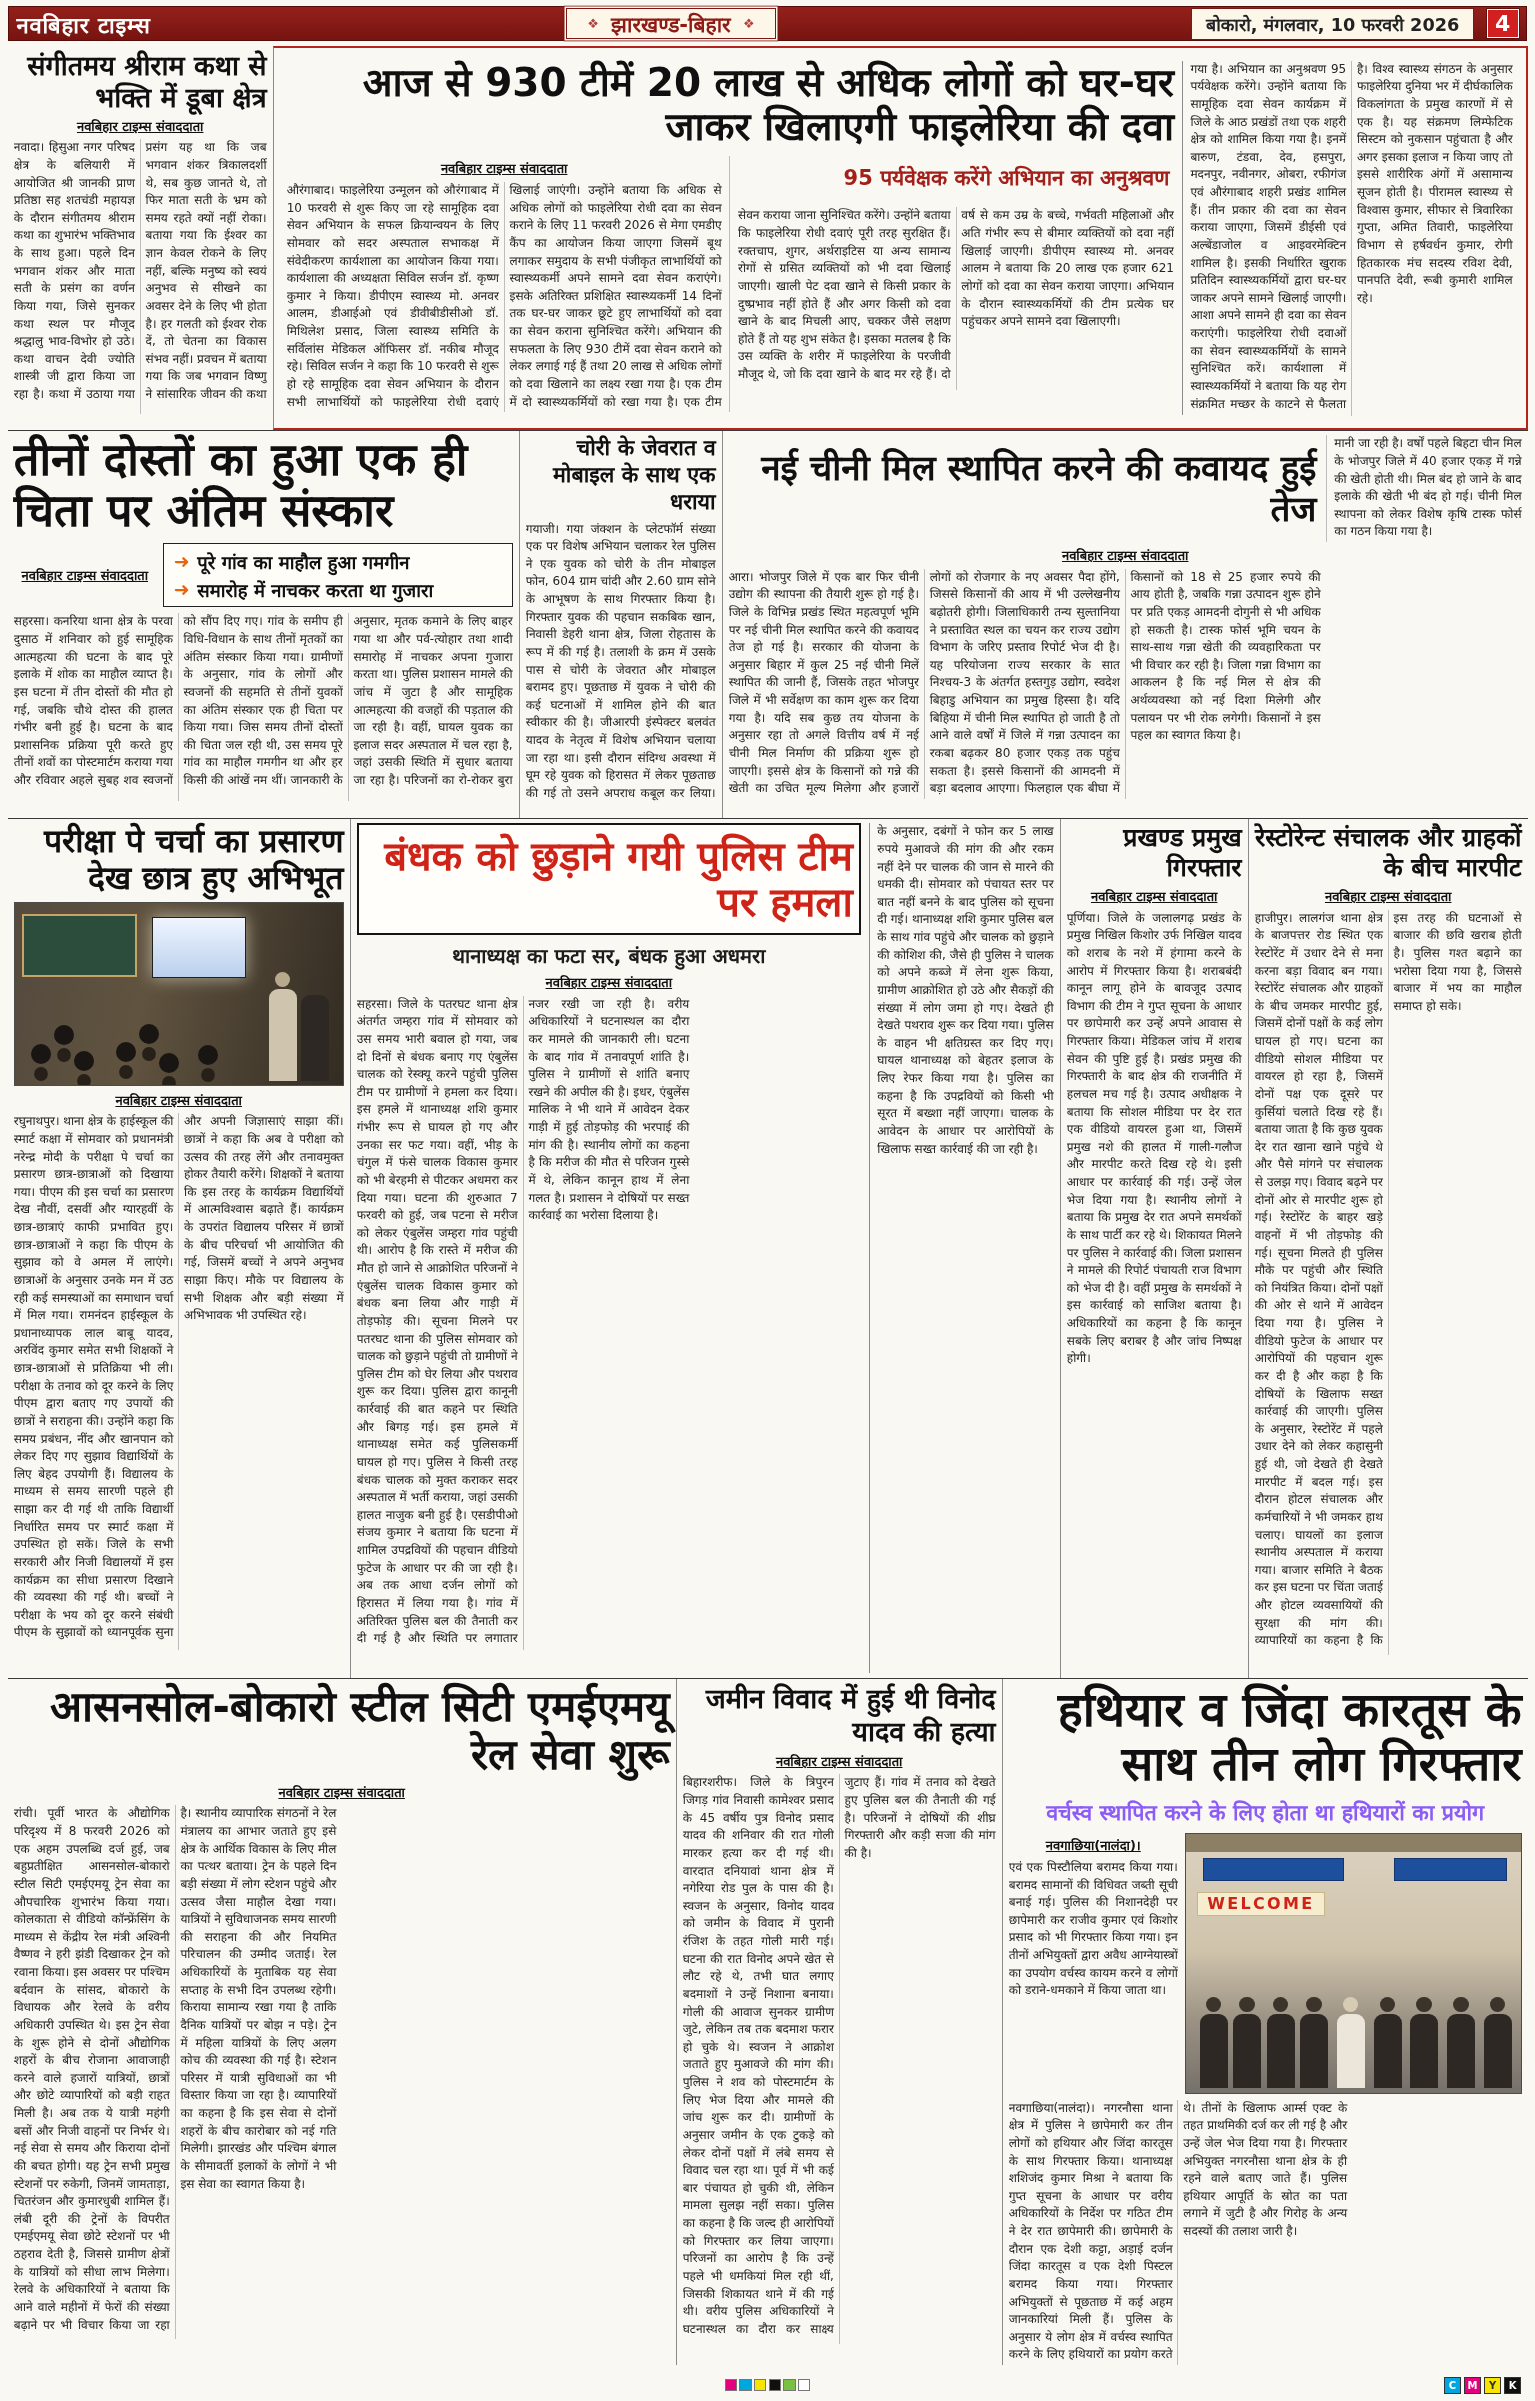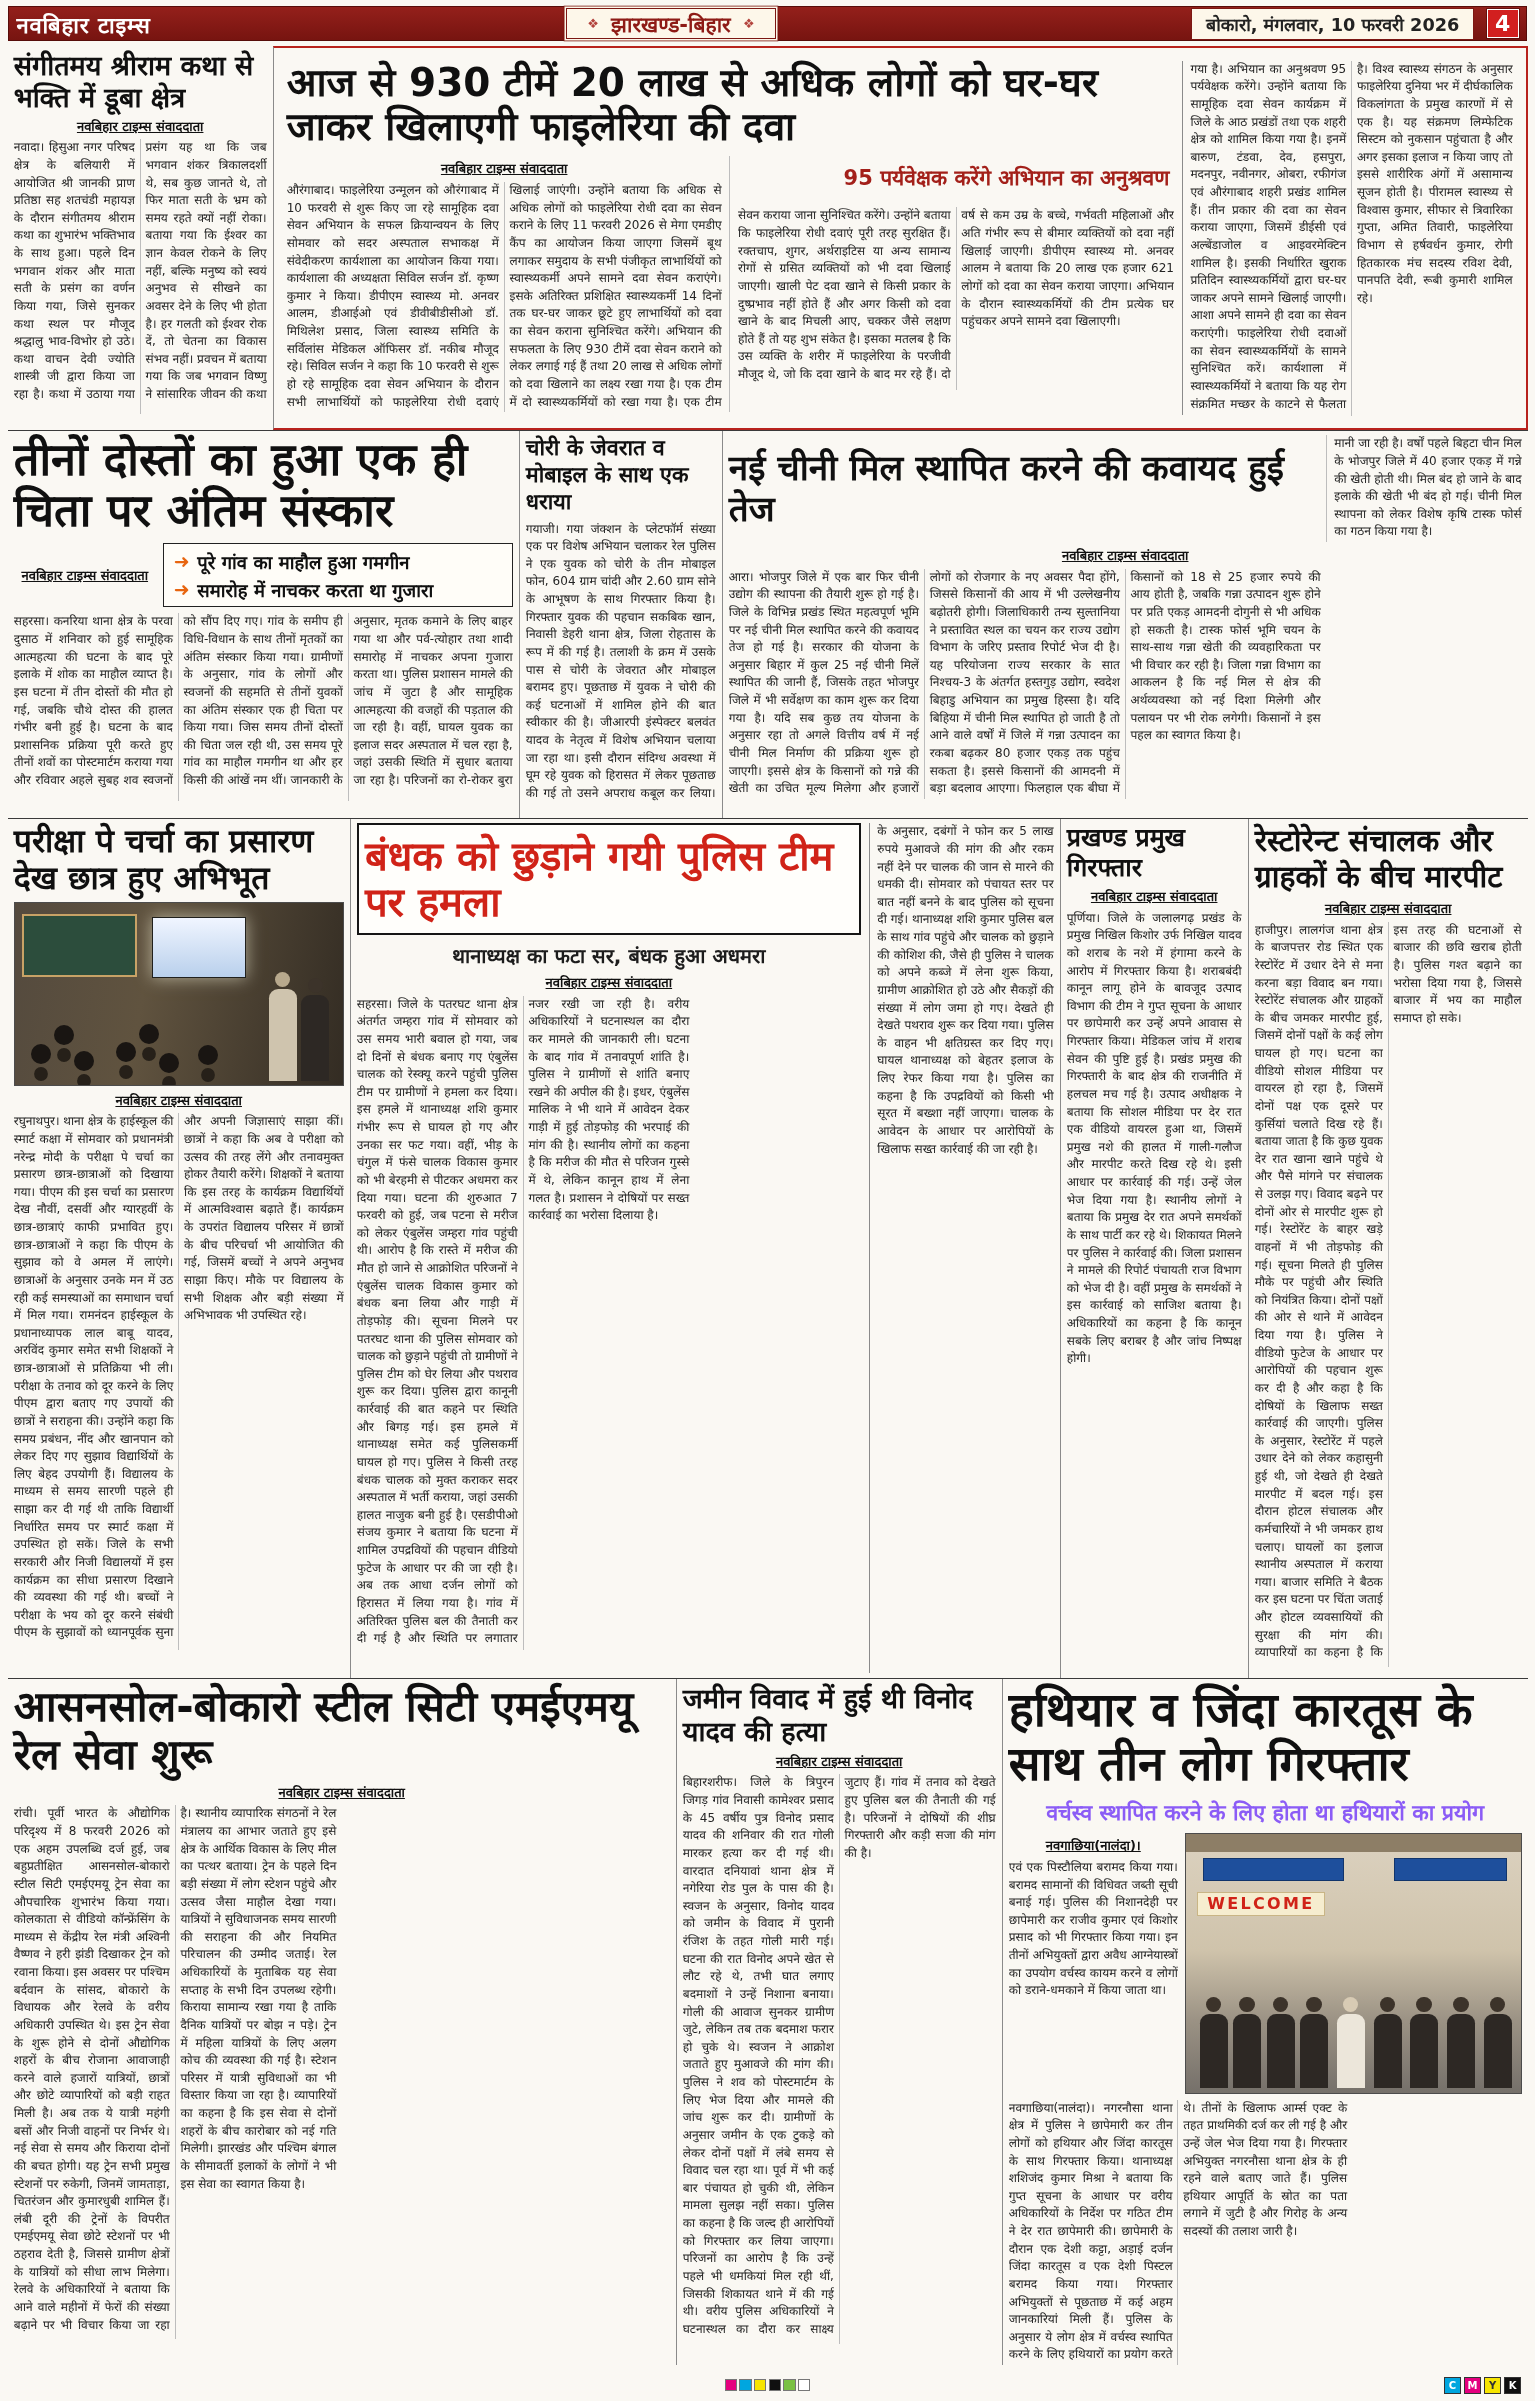--- a/index.html
+++ b/index.html
@@ -20,21 +20,21 @@
             display:flex;align-items:center;justify-content:center;border:1.5px solid #fff;box-shadow:0 0 0 0.8px #570d0a}
   
   .band{display:flex;width:1520px}
   .band-top{height:384px;margin-top:4.6px}
   .band-mid{height:388px;border-top:1.5px solid #3a3a3a}
   .band-lower{height:860px;border-top:1.5px solid #3a3a3a}
   .band-bottom{height:687px;border-top:1.5px solid #3a3a3a}
   .art{padding:4.6px 6.1px;height:100%;overflow:hidden}
   .art + .art, .art + .stack{border-left:0.8px solid #8a8a8a}
   
-  .hl{font-weight:800;color:#101010;line-height:1.16;text-align:left}
+  .hl{font-weight:800;color:#101010;line-height:1.16;text-align:right}
   .byline{font-size:13px;font-weight:700;text-align:center;text-decoration:underline;margin:3.8px auto 4.6px;color:#111}
   .body{font-size:12px;line-height:1.47;text-align:justify;column-gap:10.7px;column-rule:0.8px solid #bdbdbd;
         column-fill:auto;overflow:hidden;color:#242424}
   .cols1{column-count:1}.cols2{column-count:2}.cols3{column-count:3}.cols4{column-count:4}
   
   .shriram{width:265px}
   .shriram .hl{font-size:27px}
   .featured{flex:1;border:2.3px solid #b8221c;padding:6.1px;display:flex}
   .feat-left{flex:1;display:flex;flex-direction:column;padding-right:7.7px;border-right:0.8px solid #8a8a8a}
   .feat-left .hl{font-size:39px;line-height:1.14}
@@ -63,21 +63,21 @@
   .pariksha .hl{font-size:32px}
   .bandhak{width:710px;display:flex}
   .bandhak-main{flex:1;display:flex;flex-direction:column;padding-right:7.7px;border-right:0.8px solid #8a8a8a}
   .red-box{border:2.3px solid #151515;padding:7.7px 6.1px;background:#fffefb}
   .red-box .hl{color:#d02318;font-size:40px;line-height:1.15}
   .subhead-black{font-weight:800;font-size:20px;margin:7.7px 0 0;text-align:center}
   .bandhak-side{width:184px;padding-left:7.7px}
   .prakhand{width:188px}
   .prakhand .hl{font-size:25px;line-height:1.2}
   .restaurant{width:280px}
-  .restaurant .hl{font-size:30px;line-height:1.2}
+  .restaurant .hl{font-size:25px;line-height:1.2}
   
   .asansol{width:668px}
   .asansol .hl{font-size:42px;line-height:1.14}
   .zameen{width:326px}
   .zameen .hl{font-size:27px;line-height:1.2}
   .hathiyar{flex:1}
   .hathiyar .hl{font-size:47px;line-height:1.15}
   .red-subhead{color:#8b5cf6;font-weight:800;font-size:21.5px;text-align:center;margin:6.1px 0}
   .hath-mid{display:flex;gap:7.7px;height:261px}
   .hath-left{width:169px;display:flex;flex-direction:column}

